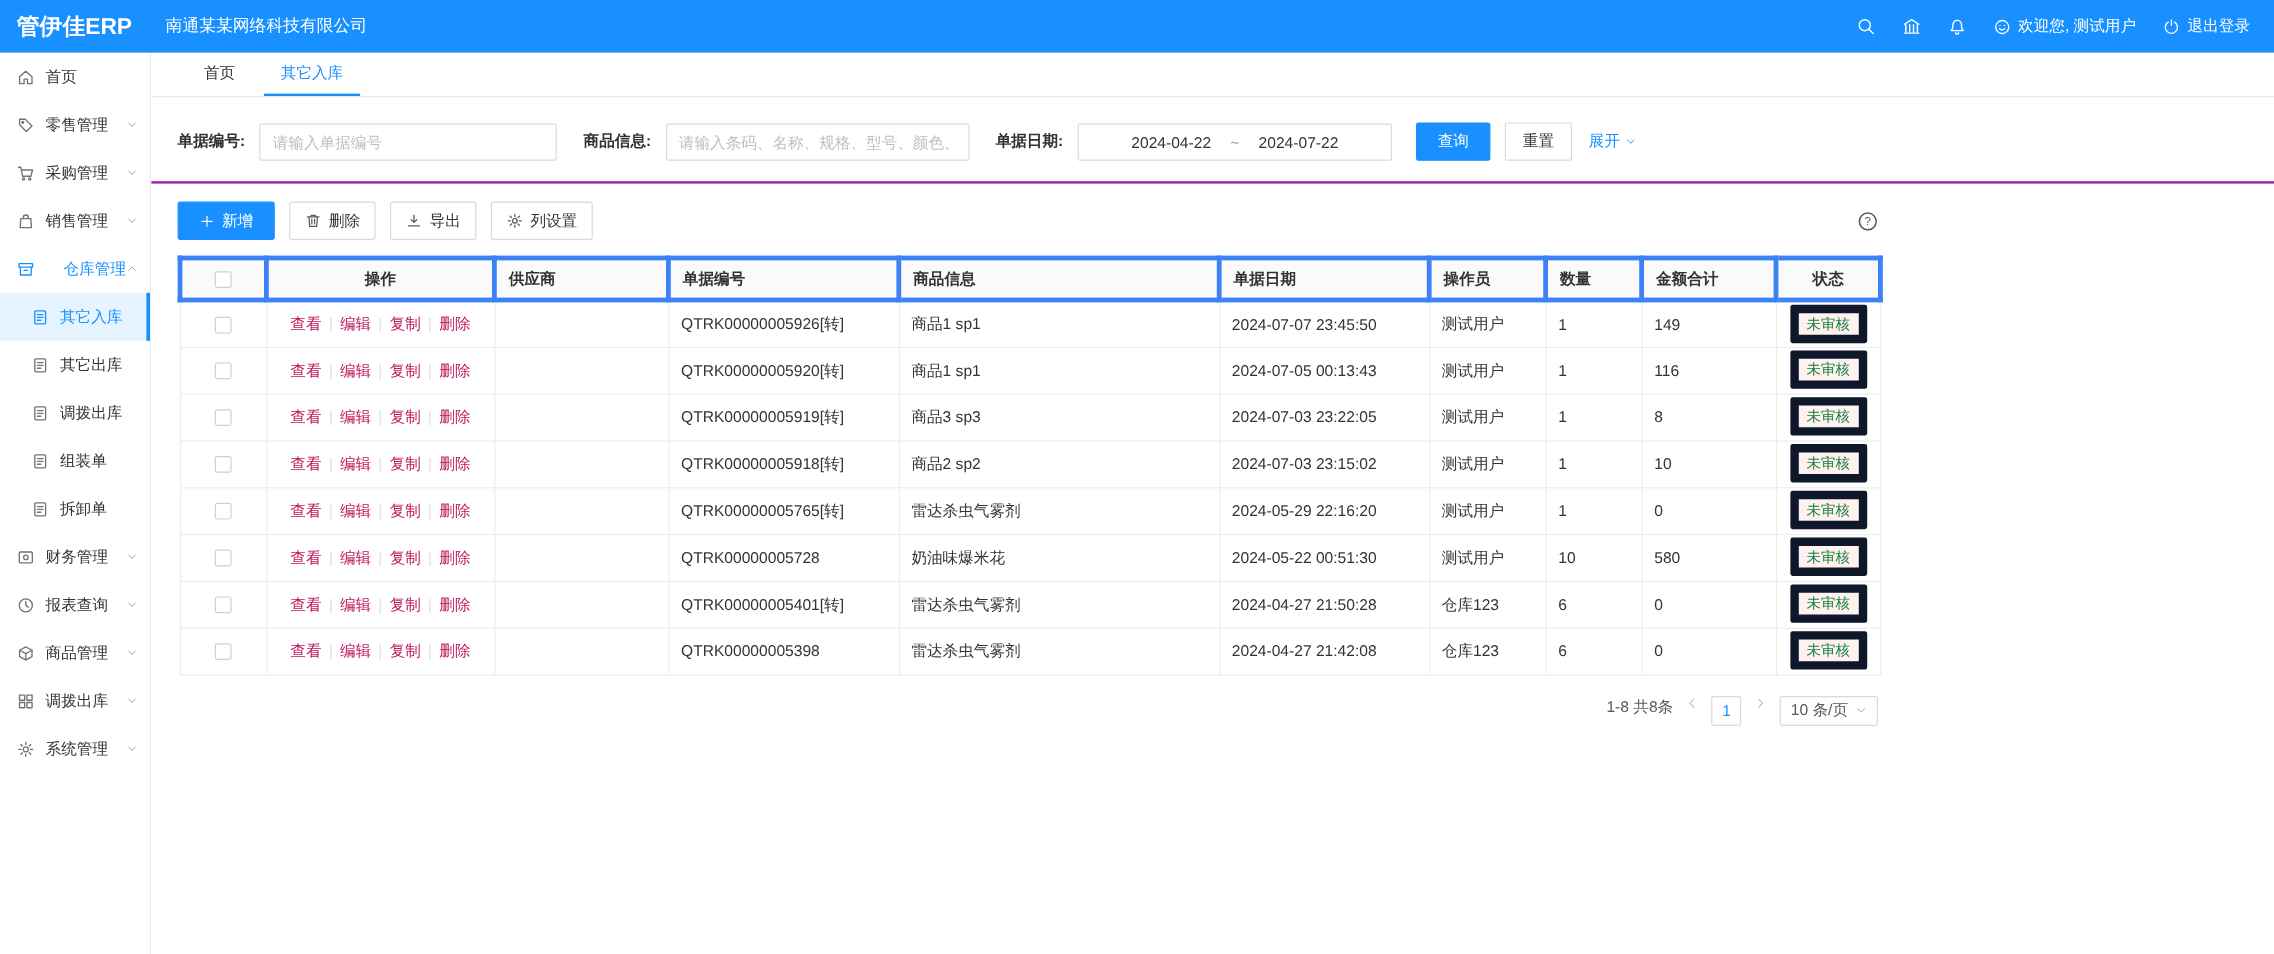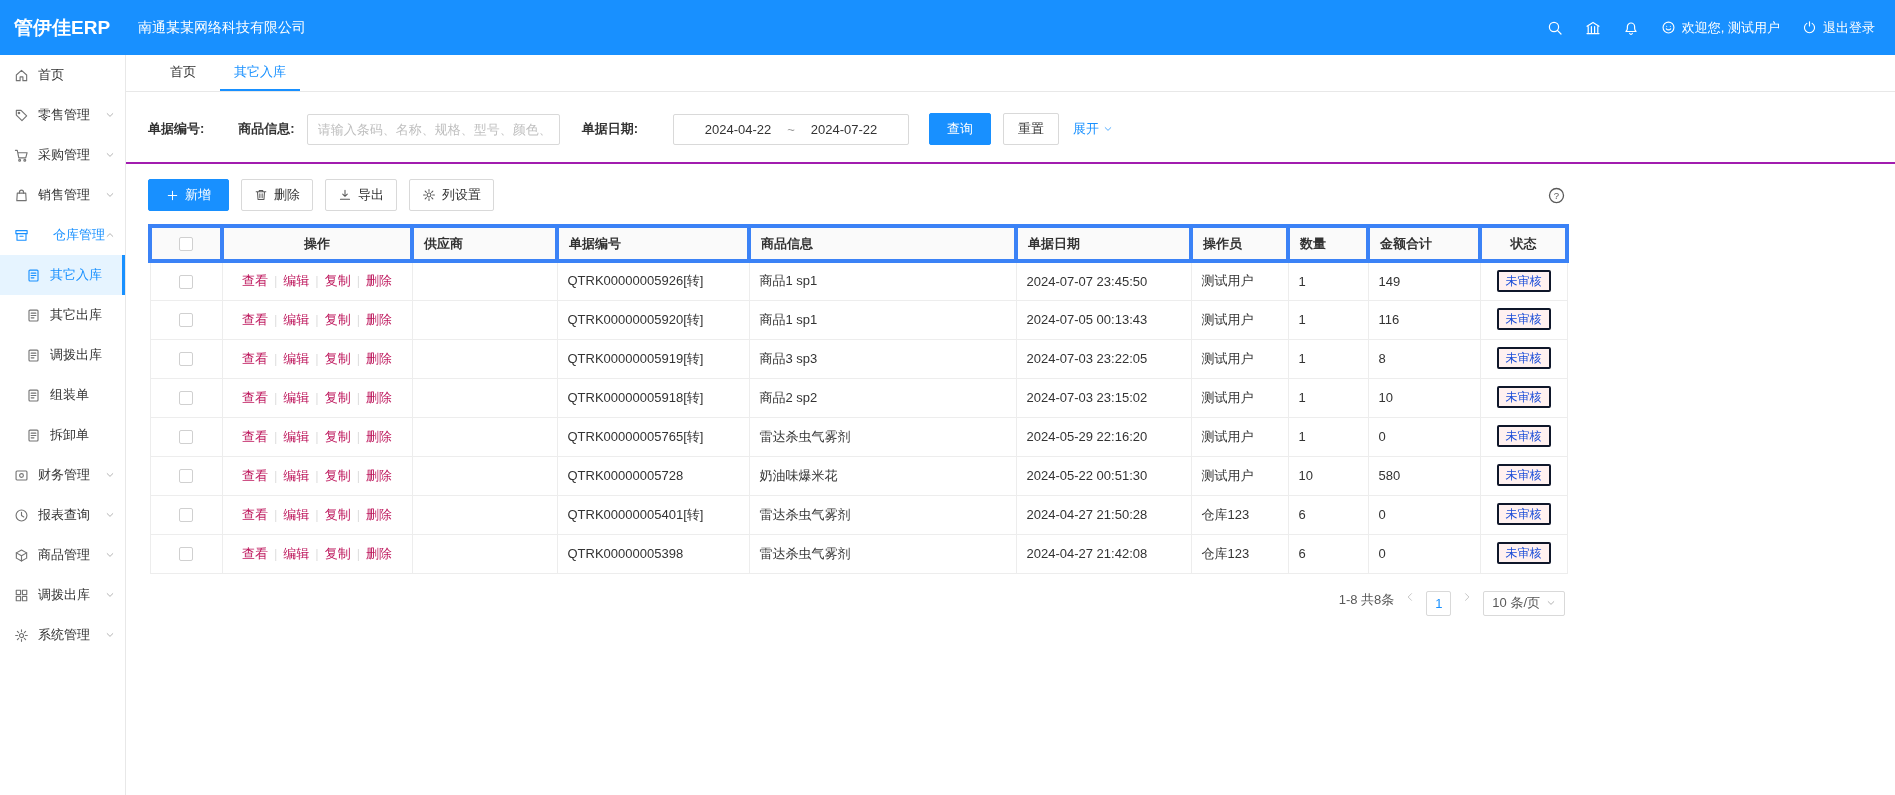--- a/index.html
+++ b/index.html
@@ -1,21 +1,21 @@
 <!DOCTYPE html>
 <html><head>
 <meta charset="utf-8">
 <style>
   * { box-sizing: border-box; margin: 0; padding: 0; }
   html,body { width:1895px; height:795px; overflow:hidden; background:#fff;
     font-family:"Liberation Sans","DejaVu Sans",sans-serif; font-size:13px; color:#333; }
   svg { display:block; }
 
   
-  .header { height:55px; background:#1890ff; display:flex; align-items:center; color:#fff; }
+  .header { height:44px; background:#1890ff; display:flex; align-items:center; color:#fff; }
   .logo { width:126px; padding-left:14px; font-size:19px; font-weight:bold; white-space:nowrap; }
   .company { font-size:14px; margin-left:12px; white-space:nowrap; }
   .header-right { margin-left:auto; display:flex; align-items:center; gap:22px; padding-right:20px; }
   .hicon { display:flex; align-items:center; cursor:pointer; color:#fff; }
   .welcome,.logout { display:flex; align-items:center; gap:6px; cursor:pointer; font-size:13px; }
 
   
   .layout { display:flex; height:755px; }
   .sidebar { width:126px; border-right:1px solid #e8e8e8; background:#fff; flex-shrink:0; }
   .main { flex:1; background:#fff; overflow:hidden; }
@@ -43,22 +43,22 @@
 
   
   .filters-wrap { border-bottom:2px solid #a21caf; }
   .filters { display:flex; align-items:center; padding:21px 0 17px; }
   .flabel { font-weight:bold; white-space:nowrap; margin-right:12px; }
   .flabel.g { margin-left:22px; }
   input.text { height:31px; border:1px solid #d9d9d9; border-radius:2px; padding:0 10px; font-size:13px;
     color:#333; outline:none; font-family:inherit; }
   input.text::placeholder { color:#bfbfbf; }
   .w1 { width:248px; } .w2 { width:253px; }
-  .datebox { height:31px; width:236px; border:1px solid #d9d9d9; border-radius:2px; display:flex;
-    align-items:center; justify-content:center; gap:16px; cursor:pointer;margin-left:23px; }
+  .datebox { height:31px; width:262px; border:1px solid #d9d9d9; border-radius:2px; display:flex;
+    align-items:center; justify-content:center; gap:16px; cursor:pointer; }
   .dsep { color:#999; }
   button { font-family:inherit; font-size:13px; cursor:pointer;text-align:center; }
   .btn-primary { background:#1890ff; color:#fff; border:1px solid #1890ff; border-radius:2px; height:32px; padding:0 17px; }
   .btn-default { background:#fff; color:#333; border:1px solid #d9d9d9; border-radius:2px; height:32px; padding:0 14px; }
   .filters .btn-primary { margin-left:20px; }
   .filters .btn-default { margin-left:12px; }
   .expand-link { color:#1890ff; display:flex; align-items:center; gap:4px; margin-left:14px; cursor:pointer; }
 
   
   .toolbar { display:flex; align-items:center; gap:12px; padding:15px 0 13px; }
@@ -71,21 +71,21 @@
 
   
   table { width:1417px; border-collapse:collapse; table-layout:fixed; font-size:13px; }
   thead th { background:#fafafa; height:35px; font-weight:bold; text-align:left; padding:0 10px;
     border:4px solid #3b82f6; color:#333; white-space:nowrap; }
   tbody td { height:39px; padding:0 10px; border:1px solid #ededed; color:#333;
     white-space:nowrap; overflow:hidden; }
   th.c-center, td.c-center { text-align:center; }
   .act { color:#be185d; cursor:pointer; }
   .sep { color:#e0e0e0; margin:0 6px; }
-  .badge { color:#1d4ed8; border:2px solid #0f172a; background:#fff1f0; border-radius:2px;
+  .badge { color:#15803d; border:7px solid #0f172a; background:#fff1f0; border-radius:2px;
     padding:2px 7px; font-size:12px; }
   input[type="checkbox"] { width:14px; height:14px; appearance:none; -webkit-appearance:none;
     border:1px solid #d0d0d0; border-radius:2px; background:#fff; cursor:pointer; vertical-align:middle; }
 
   
   .pagination { display:flex; justify-content:flex-end; gap:10px; padding:17px 0; color:#595959; }
   .page-arrow { color:#bfbfbf; cursor:pointer; display:flex; }
   .page-num { min-width:25px; height:25px; border:1px solid #d9d9d9; border-radius:2px; display:flex;
     align-items:center; justify-content:center; color:#1890ff; cursor:pointer; background:#fff; }
   .page-size { height:25px; border:1px solid #d9d9d9; border-radius:2px; display:flex; align-items:center;
@@ -332,20 +332,21 @@
 
   <div class="main">
     <div class="tabbar">
         <div class="tab">首页</div>
         <div class="tab active">其它入库</div>
       </div>
 
     <div class="filters-wrap row-pad">
       <div class="filters row-inner">
         <span class="flabel">单据编号:</span>
+        <input class="text w1" type="text" placeholder="请输入单据编号" style="">
         <span class="flabel g">商品信息:</span>
         <input class="text w2" type="text" placeholder="请输入条码、名称、规格、型号、颜色、扩展..." style="">
         <span class="flabel g">单据日期:</span>
         <div class="datebox">
           <span>2024-04-22</span>
           <span class="dsep">~</span>
           <span>2024-07-22</span>
         </div>
         <button class="btn-primary">查询</button>
         <button class="btn-default">重置</button>

